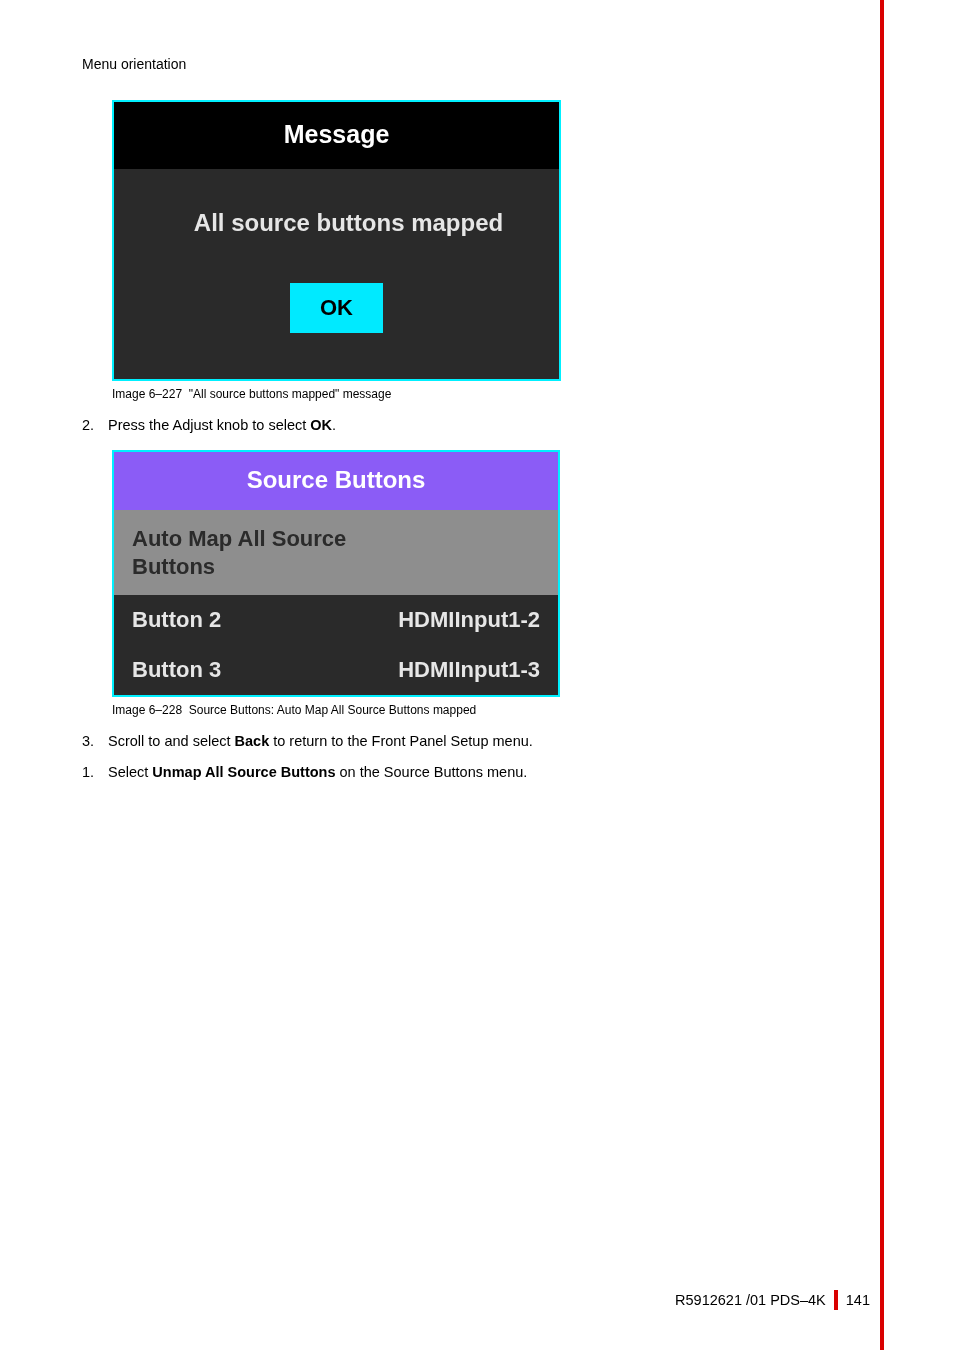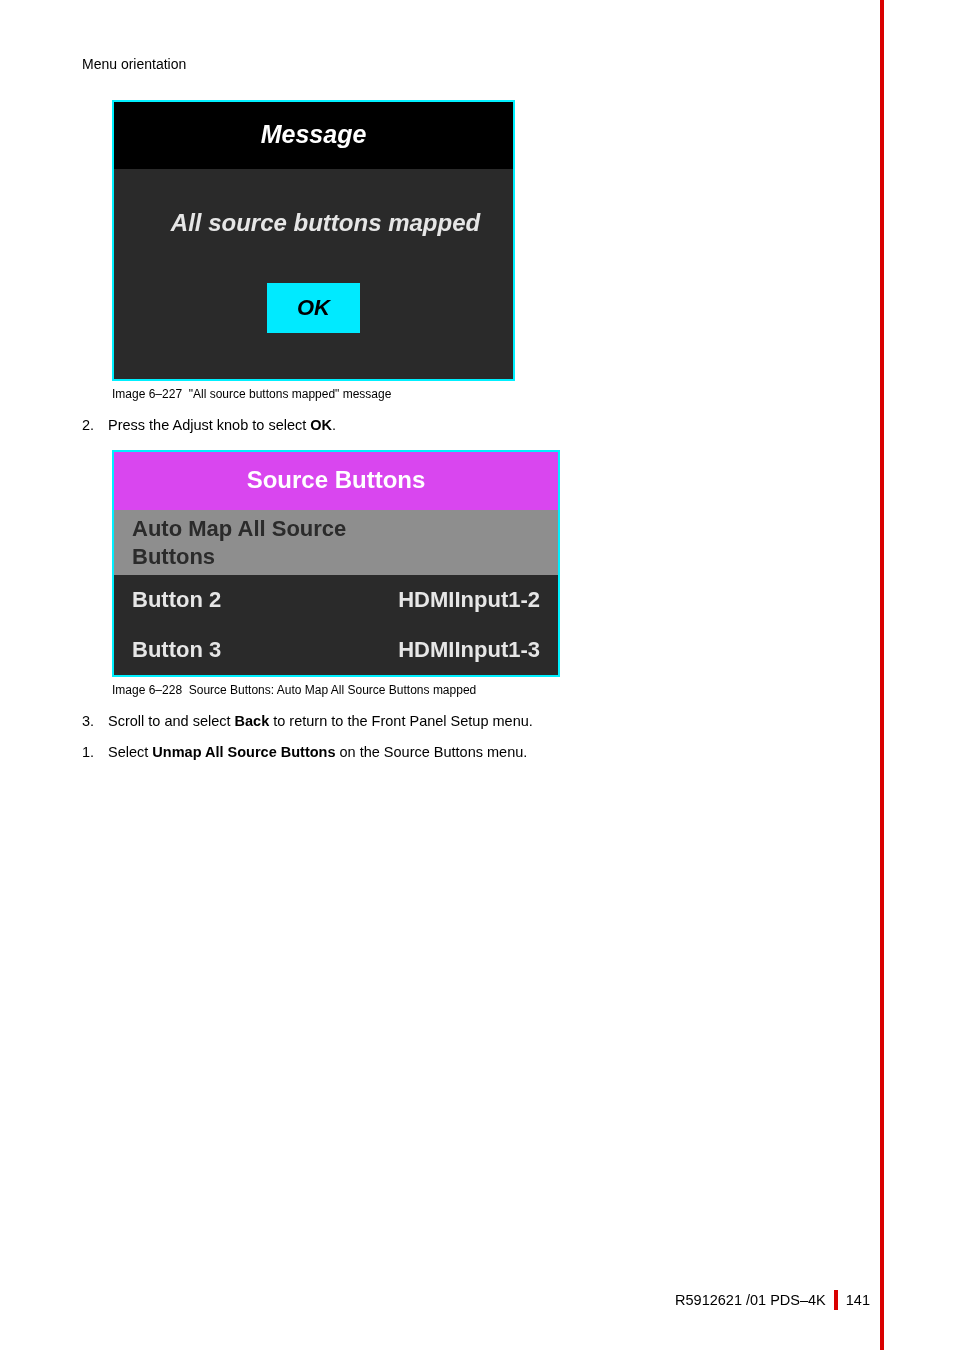--- a/index.html
+++ b/index.html
@@ -5,31 +5,31 @@
   * { box-sizing: border-box; margin: 0; padding: 0; }
   html, body { width: 954px; height: 1350px; background: #fff; font-family: Arial, Helvetica, sans-serif; color: #000; }
   .page { position: relative; width: 954px; height: 1350px; padding: 56px 70px 40px 82px; }
   .red-bar { position: absolute; right: 70px; top: 0; bottom: 0; width: 4px; background: #d90000; }
   .header-right { text-align: left; font-size: 14px; margin-bottom: 28px; padding-right: 12px; }
 
   .fig { margin-left: 30px; margin-top: 14px; margin-bottom: 6px; }
   .caption { font-size: 12px; margin-left: 30px; margin-top: 6px; margin-bottom: 14px; }
 
   
-  .dlg1 { width: 403px; border: 2px solid #00f0ff; background: #000; font-style: italic; }
+  .dlg1 { width: 449px; border: 2px solid #00f0ff; background: #000; }
   .dlg-title { background: #000; color: #fff; text-align: center; font-weight: bold; font-size: 25px; padding: 18px 0 20px; font-family: "Trebuchet MS","Segoe UI",Arial,sans-serif; }
   .dlg-body1 { background: #2a2a2a; padding: 40px 0 28px; text-align: center; }
   .dlg-msg { color: #e6e6e6; font-weight: bold; font-size: 24px; font-family: "Trebuchet MS","Segoe UI",Arial,sans-serif; margin-left: 24px; }
   .ok-btn { display: inline-block; margin-top: 46px; margin-bottom: 18px; background: #00eaff; color: #000; font-weight: bold; font-size: 22px; padding: 12px 30px; font-family: "Trebuchet MS",Arial,sans-serif; }
 
   
   .dlg2 { width: 448px; border: 2px solid #00f0ff; background: #2a2a2a; }
-  .dlg2-title { background: #d946ef; color: #fff; text-align: center; font-weight: bold; font-size: 24px; padding: 14px 0 16px; font-family: "Trebuchet MS","Segoe UI",Arial,sans-serif; }
+  .dlg2-title { background: #8b5cf6; color: #fff; text-align: center; font-weight: bold; font-size: 24px; padding: 14px 0 16px; font-family: "Trebuchet MS","Segoe UI",Arial,sans-serif; }
   .row { display: flex; align-items: center; justify-content: space-between; padding: 12px 18px; font-family: "Trebuchet MS","Segoe UI",Arial,sans-serif; font-weight: bold; font-size: 22px; }
-  .row.sel { background: #8e8e8e; color: #2b2b2b; padding: 5px 18px; }
+  .row.sel { background: #8e8e8e; color: #2b2b2b; padding: 15px 18px; }
   .row.dark { background: #2a2a2a; color: #e6e6e6; }
   .row .left { flex: 0 0 auto; }
   .row .right { flex: 0 0 auto; text-align: left; }
   .row.sel .left { line-height: 1.25; }
 
   
   .ol { margin-top: 10px; }
   .li { display: flex; font-size: 14.5px; line-height: 1.45; margin-bottom: 6px; }
   .li .num { width: 26px; flex: 0 0 26px; }
   .li .txt { flex: 1 1 auto; }

